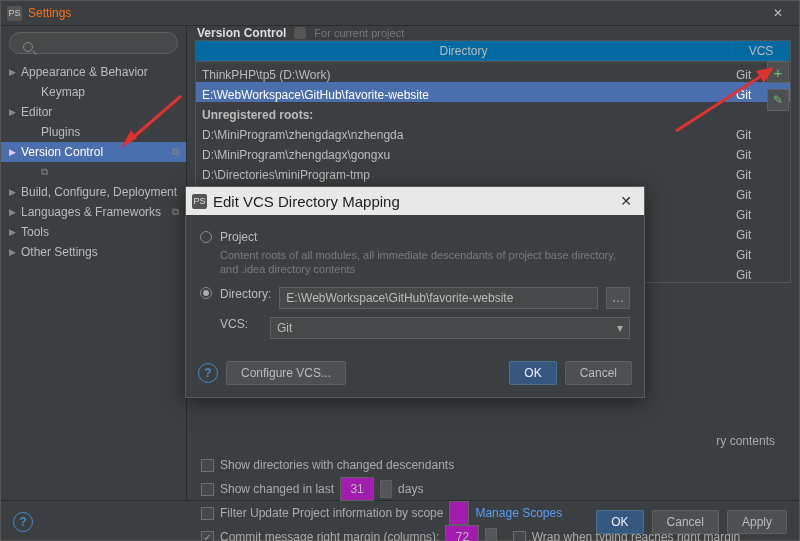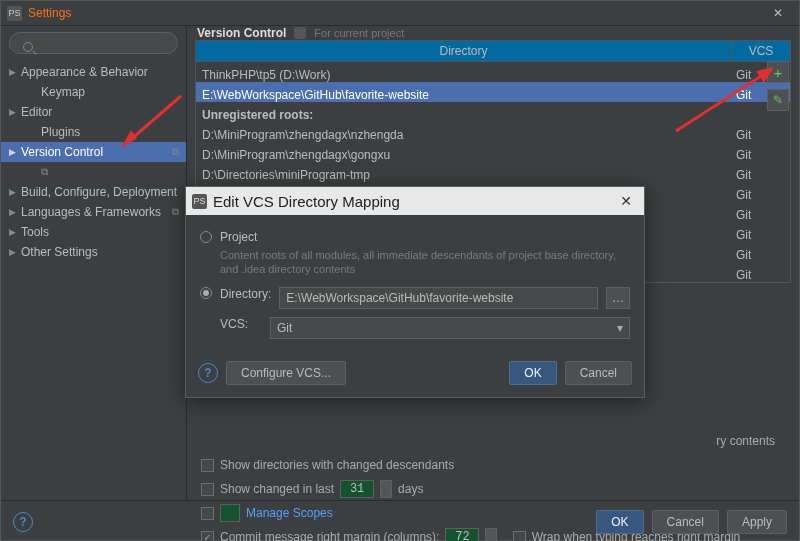--- a/index.html
+++ b/index.html
@@ -40,21 +40,21 @@
   .row.sel { background: #4b6eaf; color: #fff; }
   .row.sel .rd, .row.sel .rv { color: #fff; }
   .row.head { color: #888; font-weight: bold; }
   .side-btns { position: absolute; right: 10px; top: 60px; display: flex; flex-direction: column; gap: 6px; }
   .sq { width: 22px; height: 22px; background: #4c5052; border: 1px solid #5e6060; display: flex; align-items: center; justify-content: center; cursor: pointer; color: #8f8; }
   .sq.edit { color: #8f8; }
   .options { margin: 6px 14px; padding-top: 140px; color: #aaa; }
   .opt-row { display: flex; align-items: center; height: 24px; gap: 6px; }
   .cb { width: 13px; height: 13px; border: 1px solid #6e6e6e; background: #43494a; display: inline-flex; align-items: center; justify-content: center; }
   .cb.checked::after { content: "✓"; color: #a0a0a0; font-size: 10px; }
-  .numbox { width: 34px; height: 18px; background: #14532d; border: 1px solid #5e6060; color: #bbb; display: inline-flex; align-items: center; justify-content: center; font-family: Liberation Mono, monospace; }
+  .numbox { width: 34px; height: 24px; background: #a21caf; border: 1px solid #5e6060; color: #bbb; display: inline-flex; align-items: center; justify-content: center; }
   .spin { width: 12px; height: 18px; background: #515658; border: 1px solid #5e6060; display: inline-block; }
   .link { color: #589df6; cursor: pointer; }
   .footer { height: 42px; border-top: 1px solid #2b2b2b; display: flex; align-items: center; padding: 0 12px; gap: 8px; }
   .footer .spacer { flex: 1; }
   .btn { height: 24px; padding: 0 14px; background: #4c5052; border: 1px solid #5e6060; color: #bbb; cursor: pointer; border-radius: 2px; }
   .btn.primary { background: #365880; border-color: #4c708c; color: #eef; }
   .help { width: 20px; height: 20px; border-radius: 50%; border: 1.5px solid #4a88c7; color: #4a88c7; display: flex; align-items: center; justify-content: center; font-weight: bold; cursor: pointer; }
   
   .dialog { position: absolute; left: 184px; top: 185px; width: 460px; background: #3c3f41; border: 1px solid #5b5b5b; box-shadow: 0 4px 18px rgba(0,0,0,.5); z-index: 50; }
   .dlg-title { height: 28px; background: #e8e8e8; color: #222; display: flex; align-items: center; padding: 0 6px; }
@@ -217,20 +217,21 @@
           </div>
         <div class="opt-row">
             <span class="cb"></span>
             <span>Show changed in last</span>
             <span class="numbox">31</span>
             <span class="spin"></span>
             <span>days</span>
           </div>
         <div class="opt-row">
             <span class="cb"></span>
+            <span>Filter Update Project information by scope</span>
             <span class="numbox" style="width:20px"></span>
             <span class="link">Manage Scopes</span>
           </div>
         <div class="opt-row"><span class="cb checked"></span><span>Commit message right margin (columns):</span><span class="numbox">72</span><span class="spin"></span>&nbsp;<span class="cb"></span><span>Wrap when typing reaches right margin</span></div>
 
       </div>
     </div>
   </div>
 
   <div class="footer">

